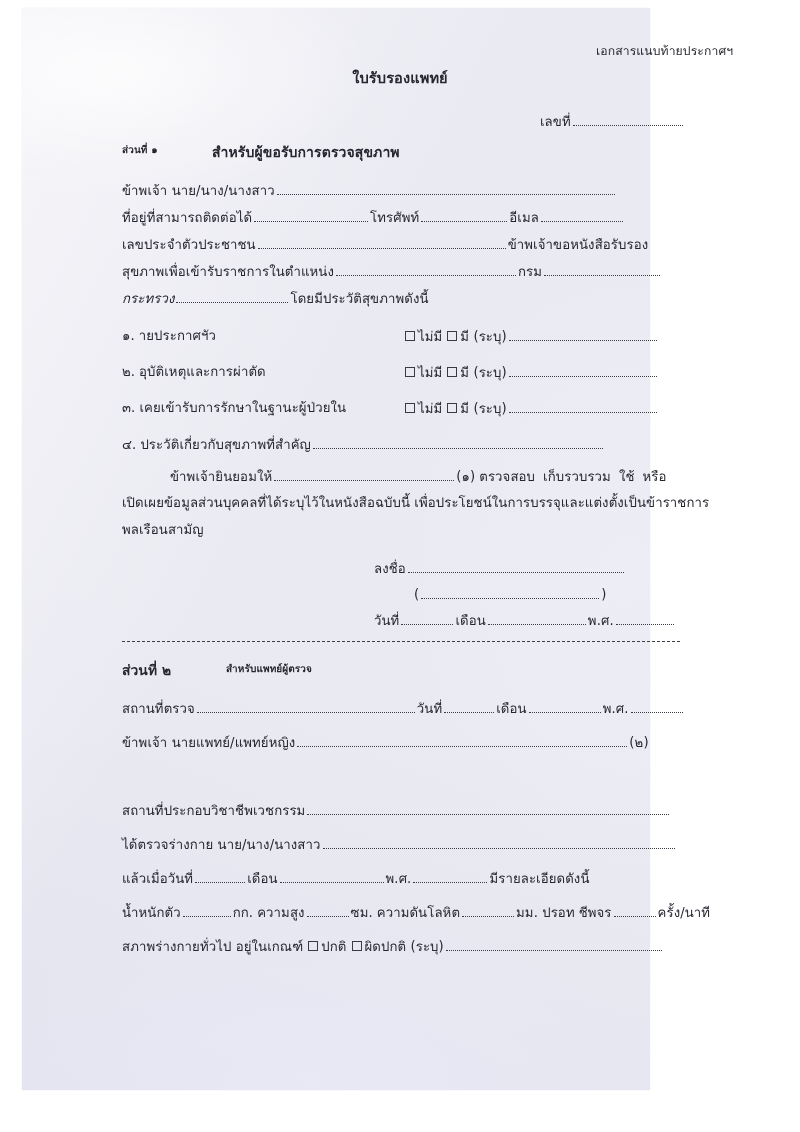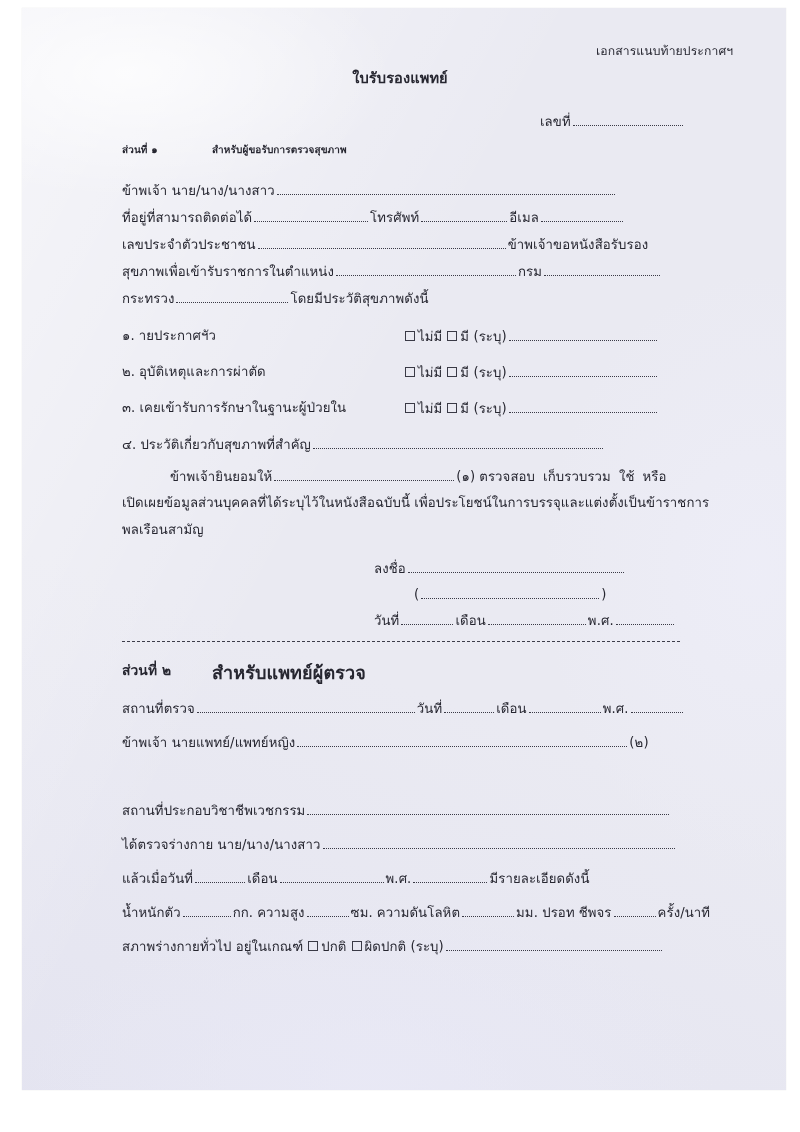--- a/index.html
+++ b/index.html
@@ -14,21 +14,21 @@
     font-family: "DejaVu Sans", "Liberation Sans", sans-serif;
     position: relative;
     overflow: hidden;
   }
 
   
   #paper {
     position: absolute;
     left: 22px;
     top: 8px;
-    width: 764px;
+    width: 628px;
     height: 1082px;
     background: #eaeaf2;
     background-image:
       linear-gradient(118deg, rgba(255,255,255,0.55) 0%, rgba(255,255,255,0.0) 42%),
       linear-gradient(200deg, rgba(232,232,244,0.0) 60%, rgba(226,226,240,0.7) 100%);
     box-shadow: 0 0 1px rgba(140,140,160,0.25);
   }
   
   #paper::before {
     content: "";
@@ -97,21 +97,21 @@
     <div class="ln" style="left:574px; top:36px; font-size:12.2px;">เอกสารแนบท้ายประกาศฯ</div>
 
     <div class="ln bold" style="left:0; top:62px; width:756px; text-align:center; font-size:14.6px;">ใบรับรองแพทย์</div>
 
     <div class="row" style="left:518px; top:105px;">
       <span class="ln" style="position:relative; left:0; top:0;">เลขที่</span>
       <span class="dots" style="width:110px;"></span>
     </div>
 
     <div class="ln bold" style="left:100px; top:136px; font-size:10px;">ส่วนที่ ๑</div>
-    <div class="ln bold" style="left:190px; top:136px; font-size:10px;">สำหรับผู้ขอรับการตรวจสุขภาพ</div>
+    <div class="ln bold" style="left:190px; top:136px; font-size:14px;">สำหรับผู้ขอรับการตรวจสุขภาพ</div>
 
     <div class="row" style="left:100px; top:174px;">
       <span class="ln" style="position:relative;">ข้าพเจ้า นาย/นาง/นางสาว</span>
       <span class="dots" style="width:338px;"></span>
     </div>
 
     <div class="row" style="left:100px; top:201px;">
       <span class="ln" style="position:relative;">ที่อยู่ที่สามารถติดต่อได้</span>
       <span class="dots" style="width:114px;"></span>
       <span class="ln" style="position:relative;">โทรศัพท์</span>
@@ -127,21 +127,21 @@
     </div>
 
     <div class="row" style="left:100px; top:255px;">
       <span class="ln" style="position:relative;">สุขภาพเพื่อเข้ารับราชการในตำแหน่ง</span>
       <span class="dots" style="width:180px;"></span>
       <span class="ln" style="position:relative;">กรม</span>
       <span class="dots" style="width:116px;"></span>
     </div>
 
     <div class="row" style="left:100px; top:282px;">
-      <span class="ln" style="position:relative;">กระทรวง</span>
+      <span class="ln" style="position:relative;font-style:italic;">กระทรวง</span>
       <span class="dots" style="width:112px;"></span>
       <span class="ln" style="position:relative;">โดยมีประวัติสุขภาพดังนี้</span>
     </div>
 
     <div class="row" style="left:100px; top:320px;">
       <span class="ln" style="position:relative;">๑.</span>
       <span class="gap4"></span>
       <span class="ln" style="position:relative;">ายประกาศฯัว</span>
     </div>
     <div class="row" style="left:382px; top:320px;">
@@ -212,21 +212,21 @@
       <span class="dots" style="width:52px;"></span>
       <span class="ln" style="position:relative;">เดือน</span>
       <span class="dots" style="width:98px;"></span>
       <span class="ln" style="position:relative;">พ.ศ.</span>
       <span class="dots" style="width:58px;"></span>
     </div>
 
     <div class="divider" style="left:100px; top:633px; width:558px;"></div>
 
     <div class="ln bold" style="left:100px; top:655px; font-size:13.8px;">ส่วนที่ ๒</div>
-    <div class="ln bold" style="left:190px; top:655px; font-size:18px;">สำหรับแพทย์ผู้ตรวจ</div>
+    <div class="ln bold" style="left:204px; top:655px; font-size:10px;">สำหรับแพทย์ผู้ตรวจ</div>
 
     <div class="row" style="left:100px; top:692px;">
       <span class="ln" style="position:relative;">สถานที่ตรวจ</span>
       <span class="dots" style="width:218px;"></span>
       <span class="ln" style="position:relative;">วันที่</span>
       <span class="dots" style="width:50px;"></span>
       <span class="ln" style="position:relative;">เดือน</span>
       <span class="dots" style="width:72px;"></span>
       <span class="ln" style="position:relative;">พ.ศ.</span>
       <span class="dots" style="width:52px;"></span>

